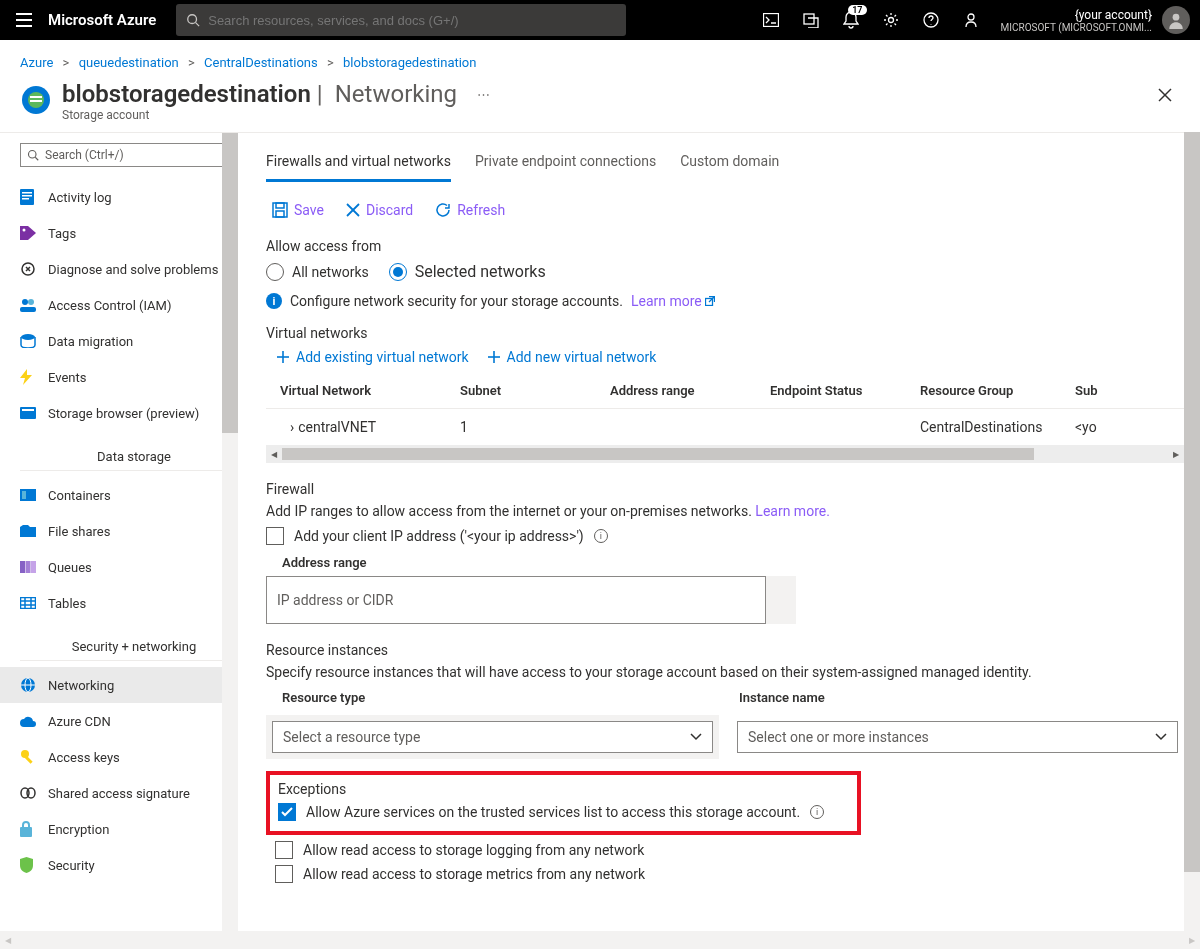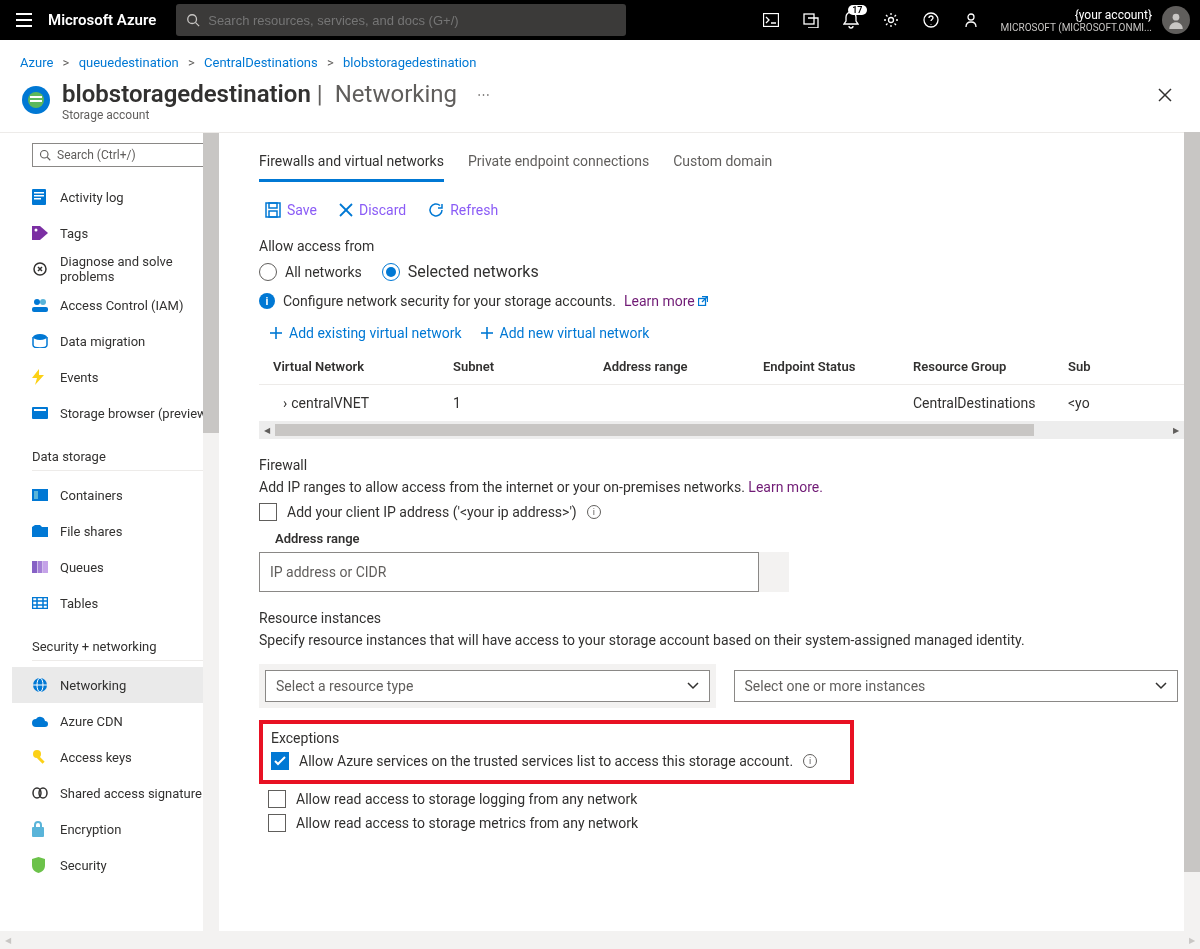--- a/index.html
+++ b/index.html
@@ -55,26 +55,27 @@
 .page-icon { margin-right: 10px; margin-top: 4px; }
 .page-title-row { display: flex; align-items: center; }
 .page-title { font-size: 24px; font-weight: 600; }
 .page-section { font-size: 24px; color: #605e5c; margin-left: 6px; }
 .page-subtitle { font-size: 12px; color: #605e5c; }
 .close-btn { margin-left: auto; cursor: pointer; padding: 8px; }
 
 .body-flex { display: flex; height: calc(949px - 40px - 102px); }
 
 .sidebar {
-  width: 219px;
+  width: 238px;
   border-top: 1px solid #edebe9;
-  padding-left: 32px;
+  padding-left: 20px;
   padding-right: 0;
   position: relative;
   overflow: hidden;
+  text-align: center;
 }
 .side-search {
   display: flex; align-items: center;
   border: 1px solid #8a8886;
   height: 24px;
   width: 228px;
   margin-top: 10px;
   padding: 0 6px;
   font-size: 12px; color: #605e5c;
 }
@@ -111,21 +112,21 @@
 .side-item .ic { width: 16px; margin-right: 12px; display: inline-flex; }
 
 .main {
   flex: 1;
   position: relative;
 }
 .main-inner {
   position: absolute;
   left: 0; right: 16px; top: 0; bottom: 0;
   overflow: hidden;
-  padding-left: 40px;
+  padding-left: 28px;
   border-top: 1px solid #edebe9;
 }
 .vscroll {
   position: absolute; right: 0; top: 0; bottom: 0;
   width: 16px; background: #f3f2f1;
 }
 .vthumb { position: absolute; top: 0; width: 16px; height: 740px; background: #c8c6c4; }
 
 .tabs { display: flex; gap: 24px; border-bottom: 0; margin-top: 12px; }
 .tab { padding: 8px 0 10px 0; color: #605e5c; cursor: pointer; font-size: 14px; }
@@ -134,39 +135,39 @@
 .toolbar { display: flex; gap: 10px; margin: 16px 0; }
 .tbtn { display: flex; align-items: center; gap: 6px; color: #8b5cf6; cursor: pointer; padding: 4px 6px; font-size: 14px; }
 .tbtn svg { color: #0078d4; }
 
 .label { font-size: 14px; color: #323130; }
 .radio-row { display: flex; align-items: center; gap: 8px; margin: 8px 0 12px 0; }
 .radio { width: 18px; height: 18px; border: 1px solid #605e5c; border-radius: 50%; display:inline-flex; align-items:center; justify-content:center; cursor:pointer;}
 .radio.checked { border-color: #0078d4; }
 .radio.checked .dot { width: 10px; height: 10px; background:#0078d4; border-radius:50%; }
 .info-row { display: flex; align-items: center; gap: 8px; font-size: 14px; margin-bottom: 16px;}
-.link { color: #701a75; cursor: pointer; }
+.link { color: #8b5cf6; cursor: pointer; }
 .info-circle { width:16px;height:16px;border-radius:50%;background:#0078d4;color:#fff;display:inline-flex;align-items:center;justify-content:center;font-size:11px;font-weight:bold;}
 
 .section-h { font-size: 14px; margin-bottom: 6px; }
 .add-row { display:flex; gap: 18px; margin: 8px 0 8px 10px; }
 .add-btn { display:flex; align-items:center; gap:6px; color:#0078d4; cursor:pointer; font-size:14px;}
 
 .vnet-table { width: 100%; }
 .vnet-head { display:flex; padding: 10px 14px; font-size:13px; font-weight:600; }
 .vnet-row { display:flex; padding: 10px 14px 10px 24px; font-size:14px; border-top: 1px solid #edebe9;}
 .col { flex:1; }
 .hscroll { height:18px; background:#ededed; position:relative; margin-right:0; display:flex; align-items:center; }
 .hthumb { position:absolute; left:16px; right:150px; top:3px; bottom:3px; background:#c8c6c4; }
 .harrow { width:16px; display:flex; align-items:center; justify-content:center; font-size:8px; color:#605e5c;}
 
 .checkbox-row { display:flex; align-items:center; gap:10px; margin: 6px 0; font-size:14px;}
 .cb { width:18px; height:18px; border:1px solid #605e5c; display:inline-flex; align-items:center; justify-content:center; cursor:pointer;}
 .cb.checked { background:#0078d4; border-color:#0078d4; color:#fff; }
-.input-box { border:1px solid #8a8886; height:40px; padding:0 10px; display:flex; align-items:center; color:#605e5c; font-size:14px;}
+.input-box { border:1px solid #8a8886; height:48px; padding:0 10px; display:flex; align-items:center; color:#605e5c; font-size:14px;}
 .select-box { border:1px solid #8a8886; height:32px; padding:0 10px; display:flex; align-items:center; color:#605e5c; justify-content:space-between; cursor:pointer; font-size:14px;}
 .res-row { display:flex; gap:12px; margin-top:4px;}
 .res-col { flex:1; }
 .res-col2 { flex:1; }
 .res-bg { background:#f3f2f1; padding: 6px; margin-top:6px; }
 .res-bg2 { background:transparent; padding:6px; margin-top:6px; }
 .highlight { border: 4px solid #e81123; padding: 6px 8px 4px 8px; margin-top: 12px; }
 .info-icon { width:14px;height:14px;border:1px solid #605e5c;border-radius:50%;display:inline-flex;align-items:center;justify-content:center;font-size:9px;color:#605e5c;}
 .bottom-scroll { position:absolute; bottom:0; left:0; right:0; height:18px; background:#f3f2f1; display:flex; align-items:center;}
 .bottom-scroll .harrow { color:#c8c6c4; }
@@ -501,20 +502,21 @@
       </div>
       <div class="info-row">
         <span class="info-circle">i</span>
         <span>Configure network security for your storage accounts.</span>
         <span class="link"><span>Learn more</span> <svg width="10" height="10" viewBox="0 0 10 10" fill="none" stroke="#0078d4" stroke-width="1.3">
               <rect x="0.5" y="2.5" width="7" height="7"></rect>
               <path d="M4 0.5h5.5V6M9 1L4 6"></path>
             </svg></span>
       </div>
 
+      <div class="section-h">Virtual networks</div>
       <div class="add-row">
         <div class="add-btn">
           <svg width="14" height="14" viewBox="0 0 14 14" stroke="#0078d4" stroke-width="1.6">
               <line x1="7" y1="1" x2="7" y2="13"></line>
               <line x1="1" y1="7" x2="13" y2="7"></line>
             </svg>
           <span>Add existing virtual network</span>
         </div>
         <div class="add-btn">
           <svg width="14" height="14" viewBox="0 0 14 14" stroke="#0078d4" stroke-width="1.6">
@@ -563,20 +565,24 @@
       <div style="display:flex;">
         <div class="input-box" style="flex:0 0 500px;">
             <span>IP address or CIDR</span>
           </div>
         <div style="width:30px;background:#f3f2f1;"></div>
       </div>
 
       <div style="height:18px;"></div>
       <div class="section-h">Resource instances</div>
       <div style="font-size:14px;margin-bottom:10px;">Specify resource instances that will have access to your storage account based on their system-assigned managed identity.</div>
+      <div class="res-row" style="font-weight:600;font-size:13px;padding-left:16px;">
+        <div class="res-col">Resource type</div>
+        <div class="res-col2">Instance name</div>
+      </div>
       <div class="res-row">
         <div class="res-col res-bg">
           <div class="select-box" style="background:#fff;">
             <span>Select a resource type</span>
             <svg width="12" height="8" viewBox="0 0 12 8" fill="none" stroke="#323130" stroke-width="1.5">
                 <path d="M1 1l5 5 5-5"></path>
               </svg>
           </div>
         </div>
         <div class="res-col2 res-bg2">

